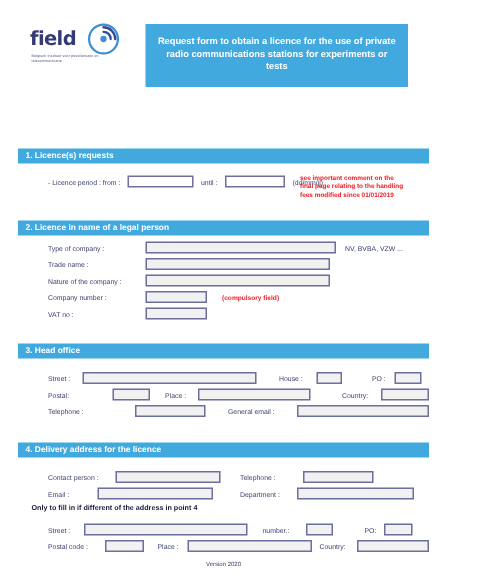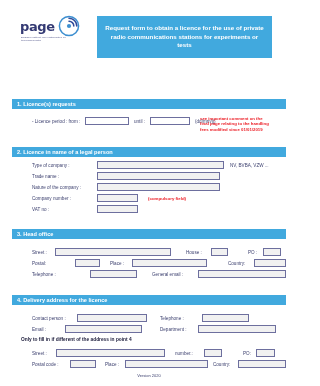--- a/index.html
+++ b/index.html
@@ -153,21 +153,21 @@
   }
 </style>
 </head>
 <body>
 
 <div class="page">
 
   <div class="header">
 
     <div class="logo">
-      <div class="logo-word">page</div>
+      <div class="logo-word">field</div>
       <div class="logo-mark">
         <svg width="22" height="22" viewBox="0 0 22 22">
           <circle cx="11" cy="11" r="9.6" fill="none" stroke="#3d8fd0" stroke-width="1.5"></circle>
           <path d="M11 3.2 A7.8 7.8 0 0 1 18.8 11" fill="none" stroke="#2f4a9a" stroke-width="1.6" stroke-linecap="round"></path>
           <path d="M11 6.2 A4.8 4.8 0 0 1 15.8 11" fill="none" stroke="#2f4a9a" stroke-width="1.5" stroke-linecap="round"></path>
           <circle cx="11" cy="11" r="2.1" fill="#3d8fd0"></circle>
         </svg>
       </div>
       <div class="logo-sub">Belgisch Instituut voor postdiensten en telecommunicatie</div>
     </div>

